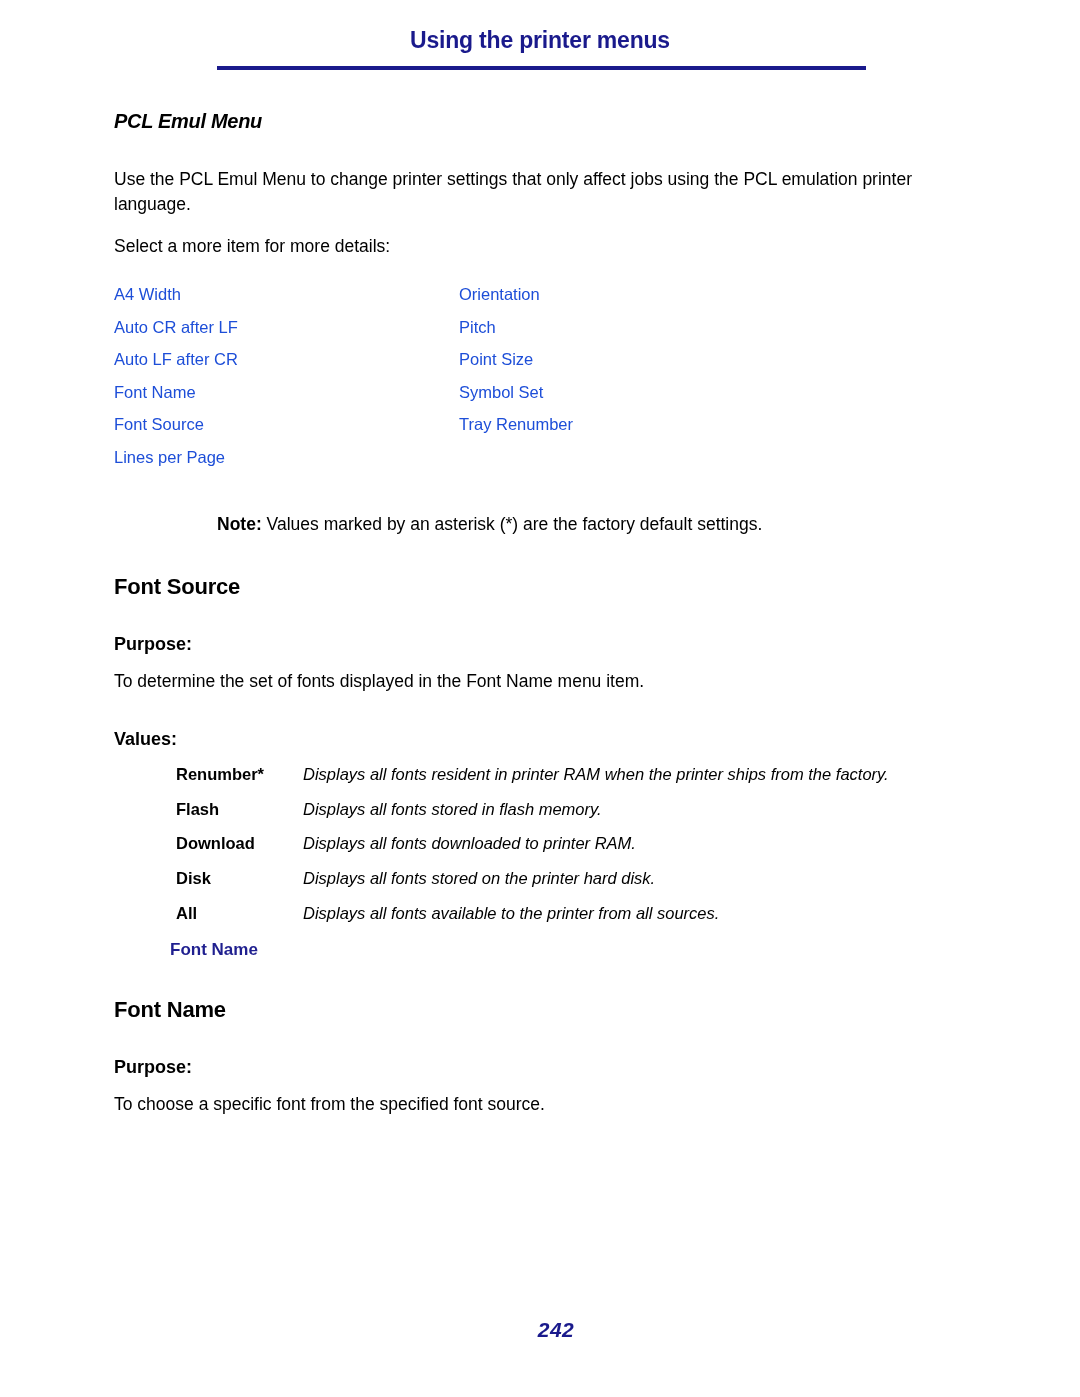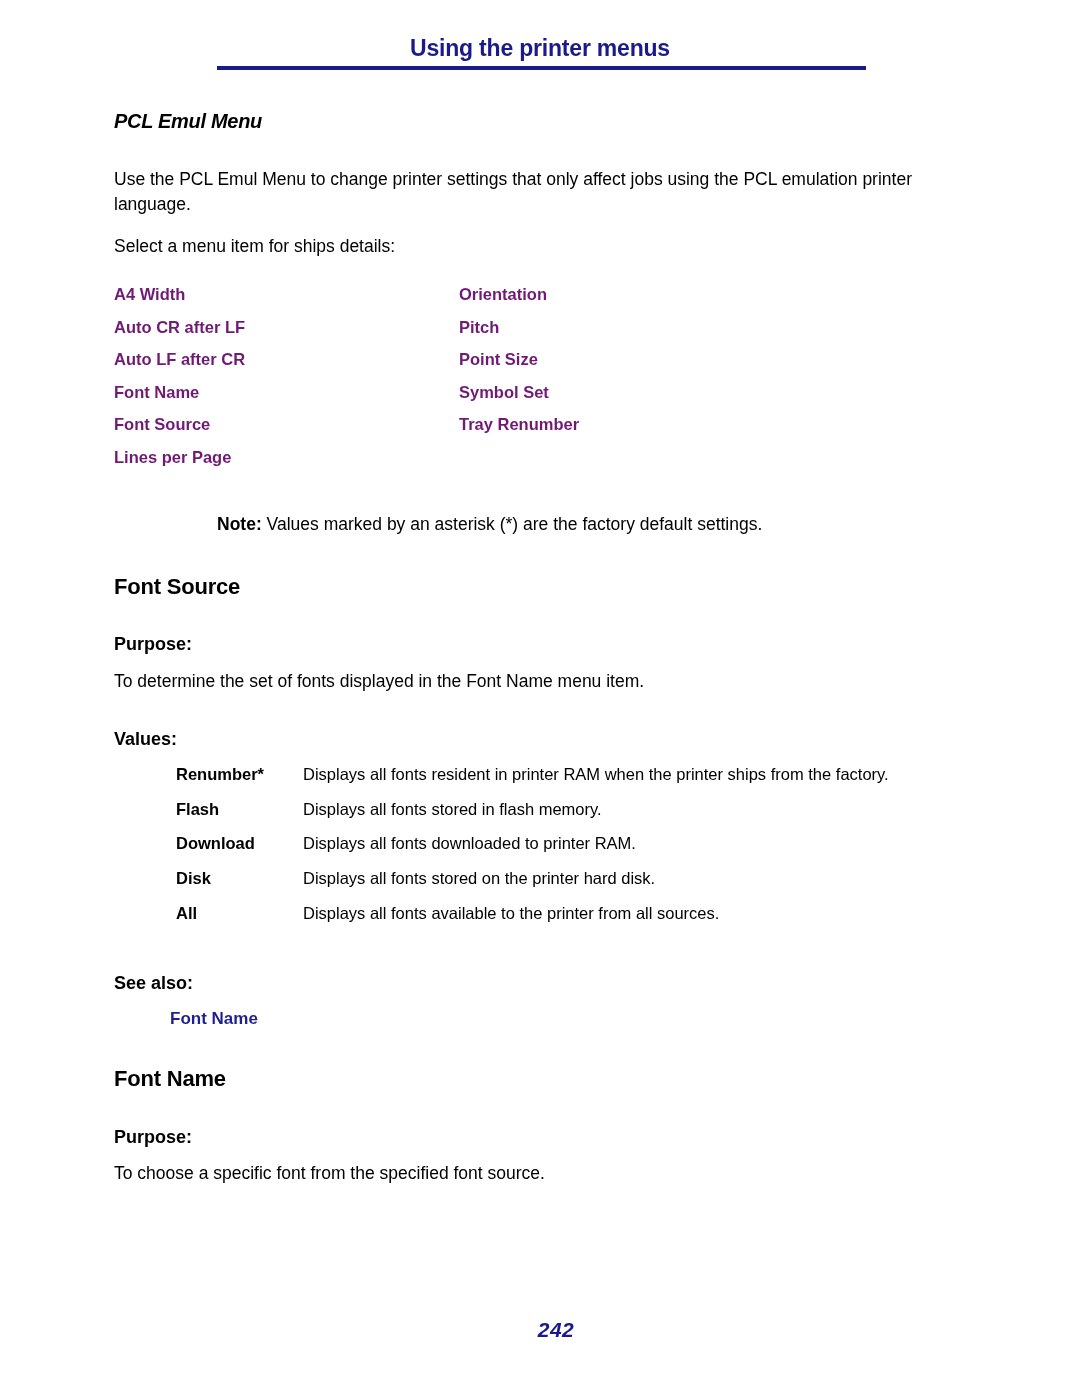--- a/index.html
+++ b/index.html
@@ -20,21 +20,21 @@
   .page {
     position: relative;
     width: 1080px;
     height: 1397px;
   }
 
   
   .page-header {
     position: absolute;
     left: 0;
-    top: 36px;
+    top: 28px;
     width: 1080px;
     text-align: center;
   }
   .page-header-title {
     font-size: 23px;
     font-weight: bold;
     color: #1a1a8c;
     letter-spacing: -0.2px;
     line-height: 1.1;
   }
@@ -85,22 +85,22 @@
   .link-col {
     position: absolute;
     top: 0;
   }
   .link-col-left  { left: 0px; }
   .link-col-right { left: 345px; }
 
   .menu-link {
     display: block;
     font-size: 16.5px;
-    font-weight: bold;
-    color: #701a75;
+    font-weight: normal;
+    color: #1d4ed8;
     text-decoration: none;
     line-height: 1.0;
     margin-bottom: 16px;
     cursor: pointer;
     white-space: nowrap;
   }
   .menu-link:last-child { margin-bottom: 0; margin-top: 9px; }
 
   
   .note-line {
@@ -143,20 +143,21 @@
   }
   .values-table td.val-name {
     width: 127px;
     padding-left: 62px;
     font-weight: bold;
     white-space: nowrap;
   }
   .values-table td.val-desc {
     width: 611px;
     font-weight: normal;
+    font-style: italic;
   }
 
   
   .see-also-link {
     display: inline-block;
     margin-left: 56px;
     margin-top: 2px;
     font-size: 17px;
     font-weight: bold;
     color: #1f1f8f;
@@ -187,21 +188,21 @@
     <div class="page-header-title">Using the printer menus</div>
   </div>
   <div class="header-rule"></div>
 
   <div class="content">
 
     <h1 class="doc-title">PCL Emul Menu</h1>
 
     <p class="body-para">Use the PCL Emul Menu to change printer settings that only affect jobs using the PCL emulation printer language.</p>
 
-    <p class="body-para tight">Select a menu item for ships details:</p>
+    <p class="body-para tight">Select a more item for more details:</p>
 
     
     <div class="link-grid">
 
       <div class="link-col link-col-left">
         <a class="menu-link">A4 Width</a>
         <a class="menu-link">Auto CR after LF</a>
         <a class="menu-link">Auto LF after CR</a>
         <a class="menu-link">Font Name</a>
         <a class="menu-link">Font Source</a>
@@ -251,21 +252,20 @@
           <td class="val-name">Disk</td>
           <td class="val-desc">Displays all fonts stored on the printer hard disk.</td>
         </tr>
         <tr>
           <td class="val-name">All</td>
           <td class="val-desc">Displays all fonts available to the printer from all sources.</td>
         </tr>
       </tbody>
     </table>
 
-    <h3 class="sub-heading">See also:</h3>
 
     <a class="see-also-link">Font Name</a>
 
     
     <h2 class="section-heading">Font Name</h2>
 
     <h3 class="sub-heading">Purpose:</h3>
 
     <p class="body-para">To choose a specific font from the specified font source.</p>
 

